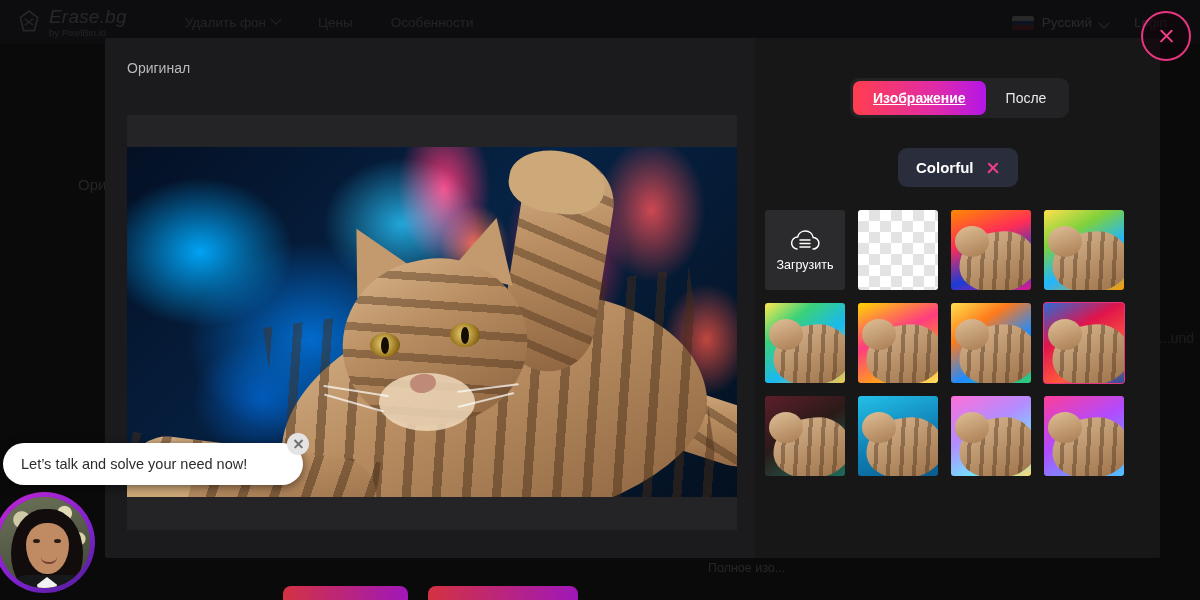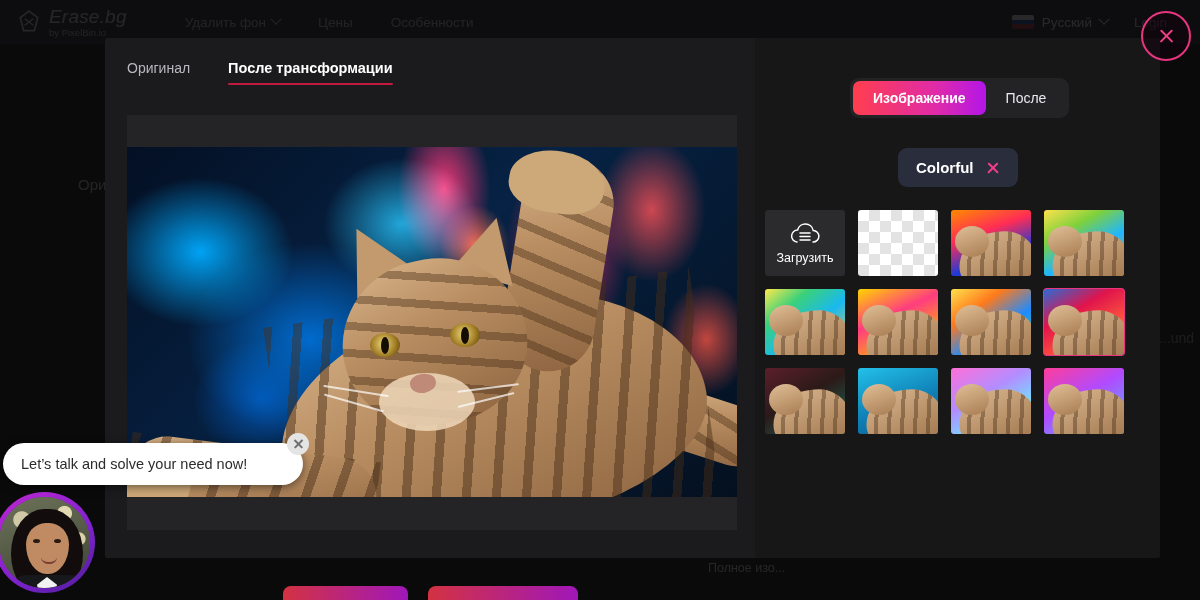--- a/index.html
+++ b/index.html
@@ -18,21 +18,21 @@
   .bg-logo { display: flex; align-items: flex-start; margin-left: 16px; opacity: .10; }
   .bg-logo-mark { width: 26px; height: 26px; margin-right: 7px; margin-top: 2px; }
   .bg-logo-text { line-height: 1; }
   .bg-logo-title { font-size: 19px; color: #fff; font-weight: 400; letter-spacing: .2px; font-style: italic; }
   .bg-logo-sub { font-size: 9.5px; color: #ddd; margin-top: 2px; }
   .bg-nav { display: flex; align-items: center; gap: 38px; margin-left: 58px; opacity: .085; }
   .bg-nav-item { font-size: 13.5px; color: #fff; display: flex; align-items: center; gap: 6px; white-space: nowrap; }
   .chev { display: inline-block; width: 8px; height: 8px; border-right: 1.6px solid #fff;
           border-bottom: 1.6px solid #fff; transform: rotate(45deg) translate(-2px,-2px); }
   .bg-right { margin-left: auto; display: flex; align-items: center; gap: 26px; margin-right: 10px; }
-  .bg-lang { display: flex; align-items: center; gap: 8px; opacity: .11; }
+  .bg-lang { display: flex; align-items: flex-end; gap: 8px; opacity: .11; }
   .flag { width: 22px; height: 14px; background: linear-gradient(#fff 33%, #0b3a9d 33% 66%, #b61b1b 66%); border-radius: 2px; }
   .bg-lang-label { font-size: 13.5px; color: #fff; }
   .bg-demo-btn { opacity: .13; font-size: 13.5px; color: #fff; background: #e8345a;
                  padding: 8px 18px; border-radius: 6px; white-space: nowrap; }
   .bg-login { opacity: .10; font-size: 13.5px; color: #fff; margin-right: 23px; white-space: nowrap; }
 
   .bg-orig-label { position: absolute; left: 78px; top: 176px; font-size: 15px;
                    color: #fff; opacity: .10; white-space: nowrap; }
   .bg-right-strip { position: absolute; right: 6px; top: 330px; font-size: 14px;
                     color: #fff; opacity: .07; white-space: nowrap; }
@@ -145,35 +145,35 @@
   .stripes-h { position: absolute; inset: 0; opacity: .5; border-radius: inherit;
     background: repeating-linear-gradient(14deg, rgba(70,44,22,.8) 0 8px, transparent 8px 27px); }
   .whisk { position: absolute; height: 1.6px; background: rgba(255,255,255,.7); border-radius: 2px; }
 
   
   .seg-wrap { position: absolute; left: 95px; top: 40px; display: flex;
               background: #232326; border-radius: 9px; padding: 3px; }
   .seg { padding: 9px 20px; font-size: 14px; border-radius: 7px; color: #e9e9ee;
          white-space: nowrap; }
   .seg.active { background: linear-gradient(90deg,#ff3e4e 0%,#e02ba8 62%,#b316e8 100%);
-                color: #fff; font-weight: bold; }
+                color: #fff; font-weight: bold; text-decoration: underline; }
 
   .chip { position: absolute; left: 143px; top: 110px; display: flex; align-items: center;
           gap: 12px; background: #2a2e3c; border-radius: 9px; padding: 11px 18px; text-align: right; }
   .chip-label { font-size: 15px; font-weight: bold; color: #fff; white-space: nowrap; }
   .chip-x { position: relative; width: 14px; height: 14px; }
   .chip-x::before, .chip-x::after {
     content: ""; position: absolute; left: 0; top: 6px; width: 14px; height: 2.4px;
     background: #ef3f86; border-radius: 2px; }
   .chip-x::before { transform: rotate(45deg); }
   .chip-x::after  { transform: rotate(-45deg); }
 
   .grid { position: absolute; left: 10px; top: 172px; display: grid;
           grid-template-columns: repeat(4, 80px); gap: 13px 13px; }
-  .cell { width: 80px; height: 66px; border-radius: 3px; overflow: hidden; position: relative;
+  .cell { width: 80px; height: 80px; border-radius: 3px; overflow: hidden; position: relative;
           background: #222; }
   .cell.sel { outline: 2.5px solid #e8357f; outline-offset: -1px; }
   .upload-cell { background: #2b2b2d; display: flex; flex-direction: column;
                  align-items: center; justify-content: center; gap: 5px; }
   .upload-label { font-size: 12.5px; color: #fff; white-space: nowrap; }
   .checker { background-color:#fff;
     background-image:
       linear-gradient(45deg,#e3e3e3 25%,transparent 25%,transparent 75%,#e3e3e3 75%),
       linear-gradient(45deg,#e3e3e3 25%,transparent 25%,transparent 75%,#e3e3e3 75%);
     background-size: 22px 22px; background-position: 0 0, 11px 11px; }
@@ -279,21 +279,20 @@
 
   <div class="close-circle">
     <span class="close-x"></span>
   </div>
 
   <div class="modal">
 
     <div class="panel-left">
       <div class="tabs">
         <div class="tab">Оригинал</div>
-        <div class="tab active">После трансформации</div>
       </div>
 
       <div class="preview-wrap">
         <div class="preview-img">
           <div class="ink ink-b"></div>
           <div class="ink ink-r"></div>
           <div class="ink ink-m"></div>
 
           <div class="cat">
             <div class="tail fur">

